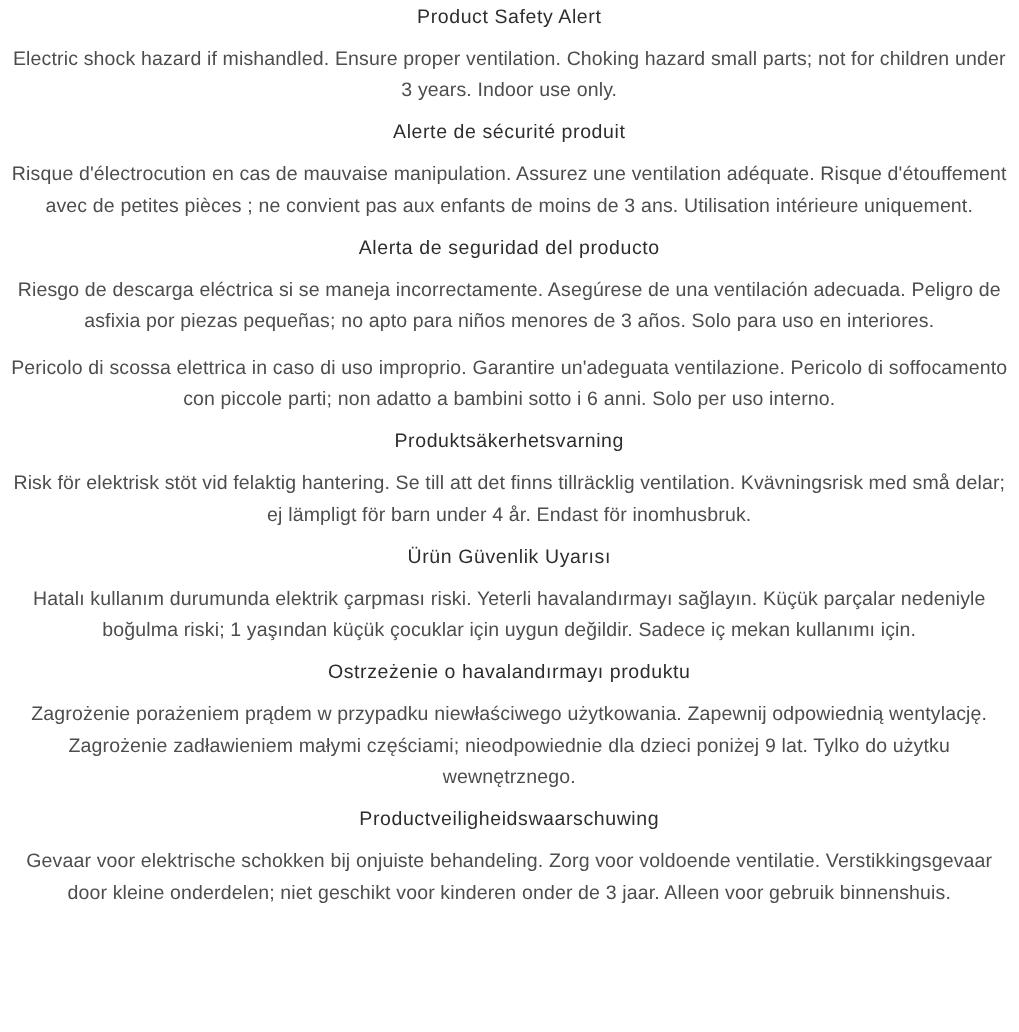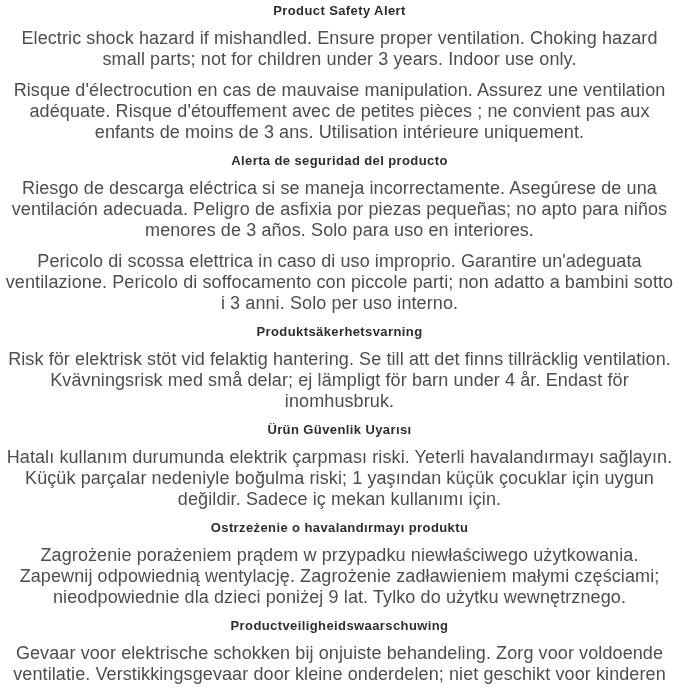--- a/index.html
+++ b/index.html
@@ -13,29 +13,29 @@
     overflow: hidden;
     font-family: "Liberation Sans", "DejaVu Sans", sans-serif;
     -webkit-font-smoothing: antialiased;
   }
   .doc {
     padding: 3px 4px 0 4px;
     box-sizing: border-box;
   }
   .section-heading {
     font-size: 13px;
-    font-weight: bold;
+    font-weight: normal;
     color: #2d2d2d;
     letter-spacing: 0.4px;
     text-align: center;
     line-height: 15px;
     margin: 0 0 10px 0;
   }
   .section-body {
-    font-size: 18px;
+    font-size: 13px;
     color: #4d4d4d;
     text-align: center;
     line-height: 21px;
     letter-spacing: 0.1px;
     margin: 0 0 10px 0;
   }
 </style>
 </head>
 <body>
 
@@ -43,30 +43,31 @@
   <div id="sections-container">
   <section class="safety-section">
     <h2 class="section-heading">Product Safety Alert</h2>
     <p class="section-body">Electric shock hazard if mishandled. Ensure proper ventilation. Choking hazard small parts; not for children under 3 years. Indoor use only.</p>
   </section>
 
   <section class="safety-section">
   </section>
 
   <section class="safety-section">
+    <h2 class="section-heading">Alerte de sécurité produit</h2>
     <p class="section-body">Risque d'électrocution en cas de mauvaise manipulation. Assurez une ventilation adéquate. Risque d'étouffement avec de petites pièces ; ne convient pas aux enfants de moins de 3 ans. Utilisation intérieure uniquement.</p>
   </section>
 
   <section class="safety-section">
     <h2 class="section-heading">Alerta de seguridad del producto</h2>
     <p class="section-body">Riesgo de descarga eléctrica si se maneja incorrectamente. Asegúrese de una ventilación adecuada. Peligro de asfixia por piezas pequeñas; no apto para niños menores de 3 años. Solo para uso en interiores.</p>
   </section>
 
   <section class="safety-section">
-    <p class="section-body">Pericolo di scossa elettrica in caso di uso improprio. Garantire un'adeguata ventilazione. Pericolo di soffocamento con piccole parti; non adatto a bambini sotto i 3 anni. Solo per uso interno.</p>
+    <p class="section-body">Pericolo di scossa elettrica in caso di uso improprio. Garantire un'adeguata ventilazione. Pericolo di soffocamento con piccole parti; non adatto a bambini sotto i 6 anni. Solo per uso interno.</p>
   </section>
 
   <section class="safety-section">
     <h2 class="section-heading">Produktsäkerhetsvarning</h2>
     <p class="section-body">Risk för elektrisk stöt vid felaktig hantering. Se till att det finns tillräcklig ventilation. Kvävningsrisk med små delar; ej lämpligt för barn under 4 år. Endast för inomhusbruk.</p>
   </section>
 
   <section class="safety-section">
     <h2 class="section-heading">Ürün Güvenlik Uyarısı</h2>
     <p class="section-body">Hatalı kullanım durumunda elektrik çarpması riski. Yeterli havalandırmayı sağlayın. Küçük parçalar nedeniyle boğulma riski; 1 yaşından küçük çocuklar için uygun değildir. Sadece iç mekan kullanımı için.</p>

